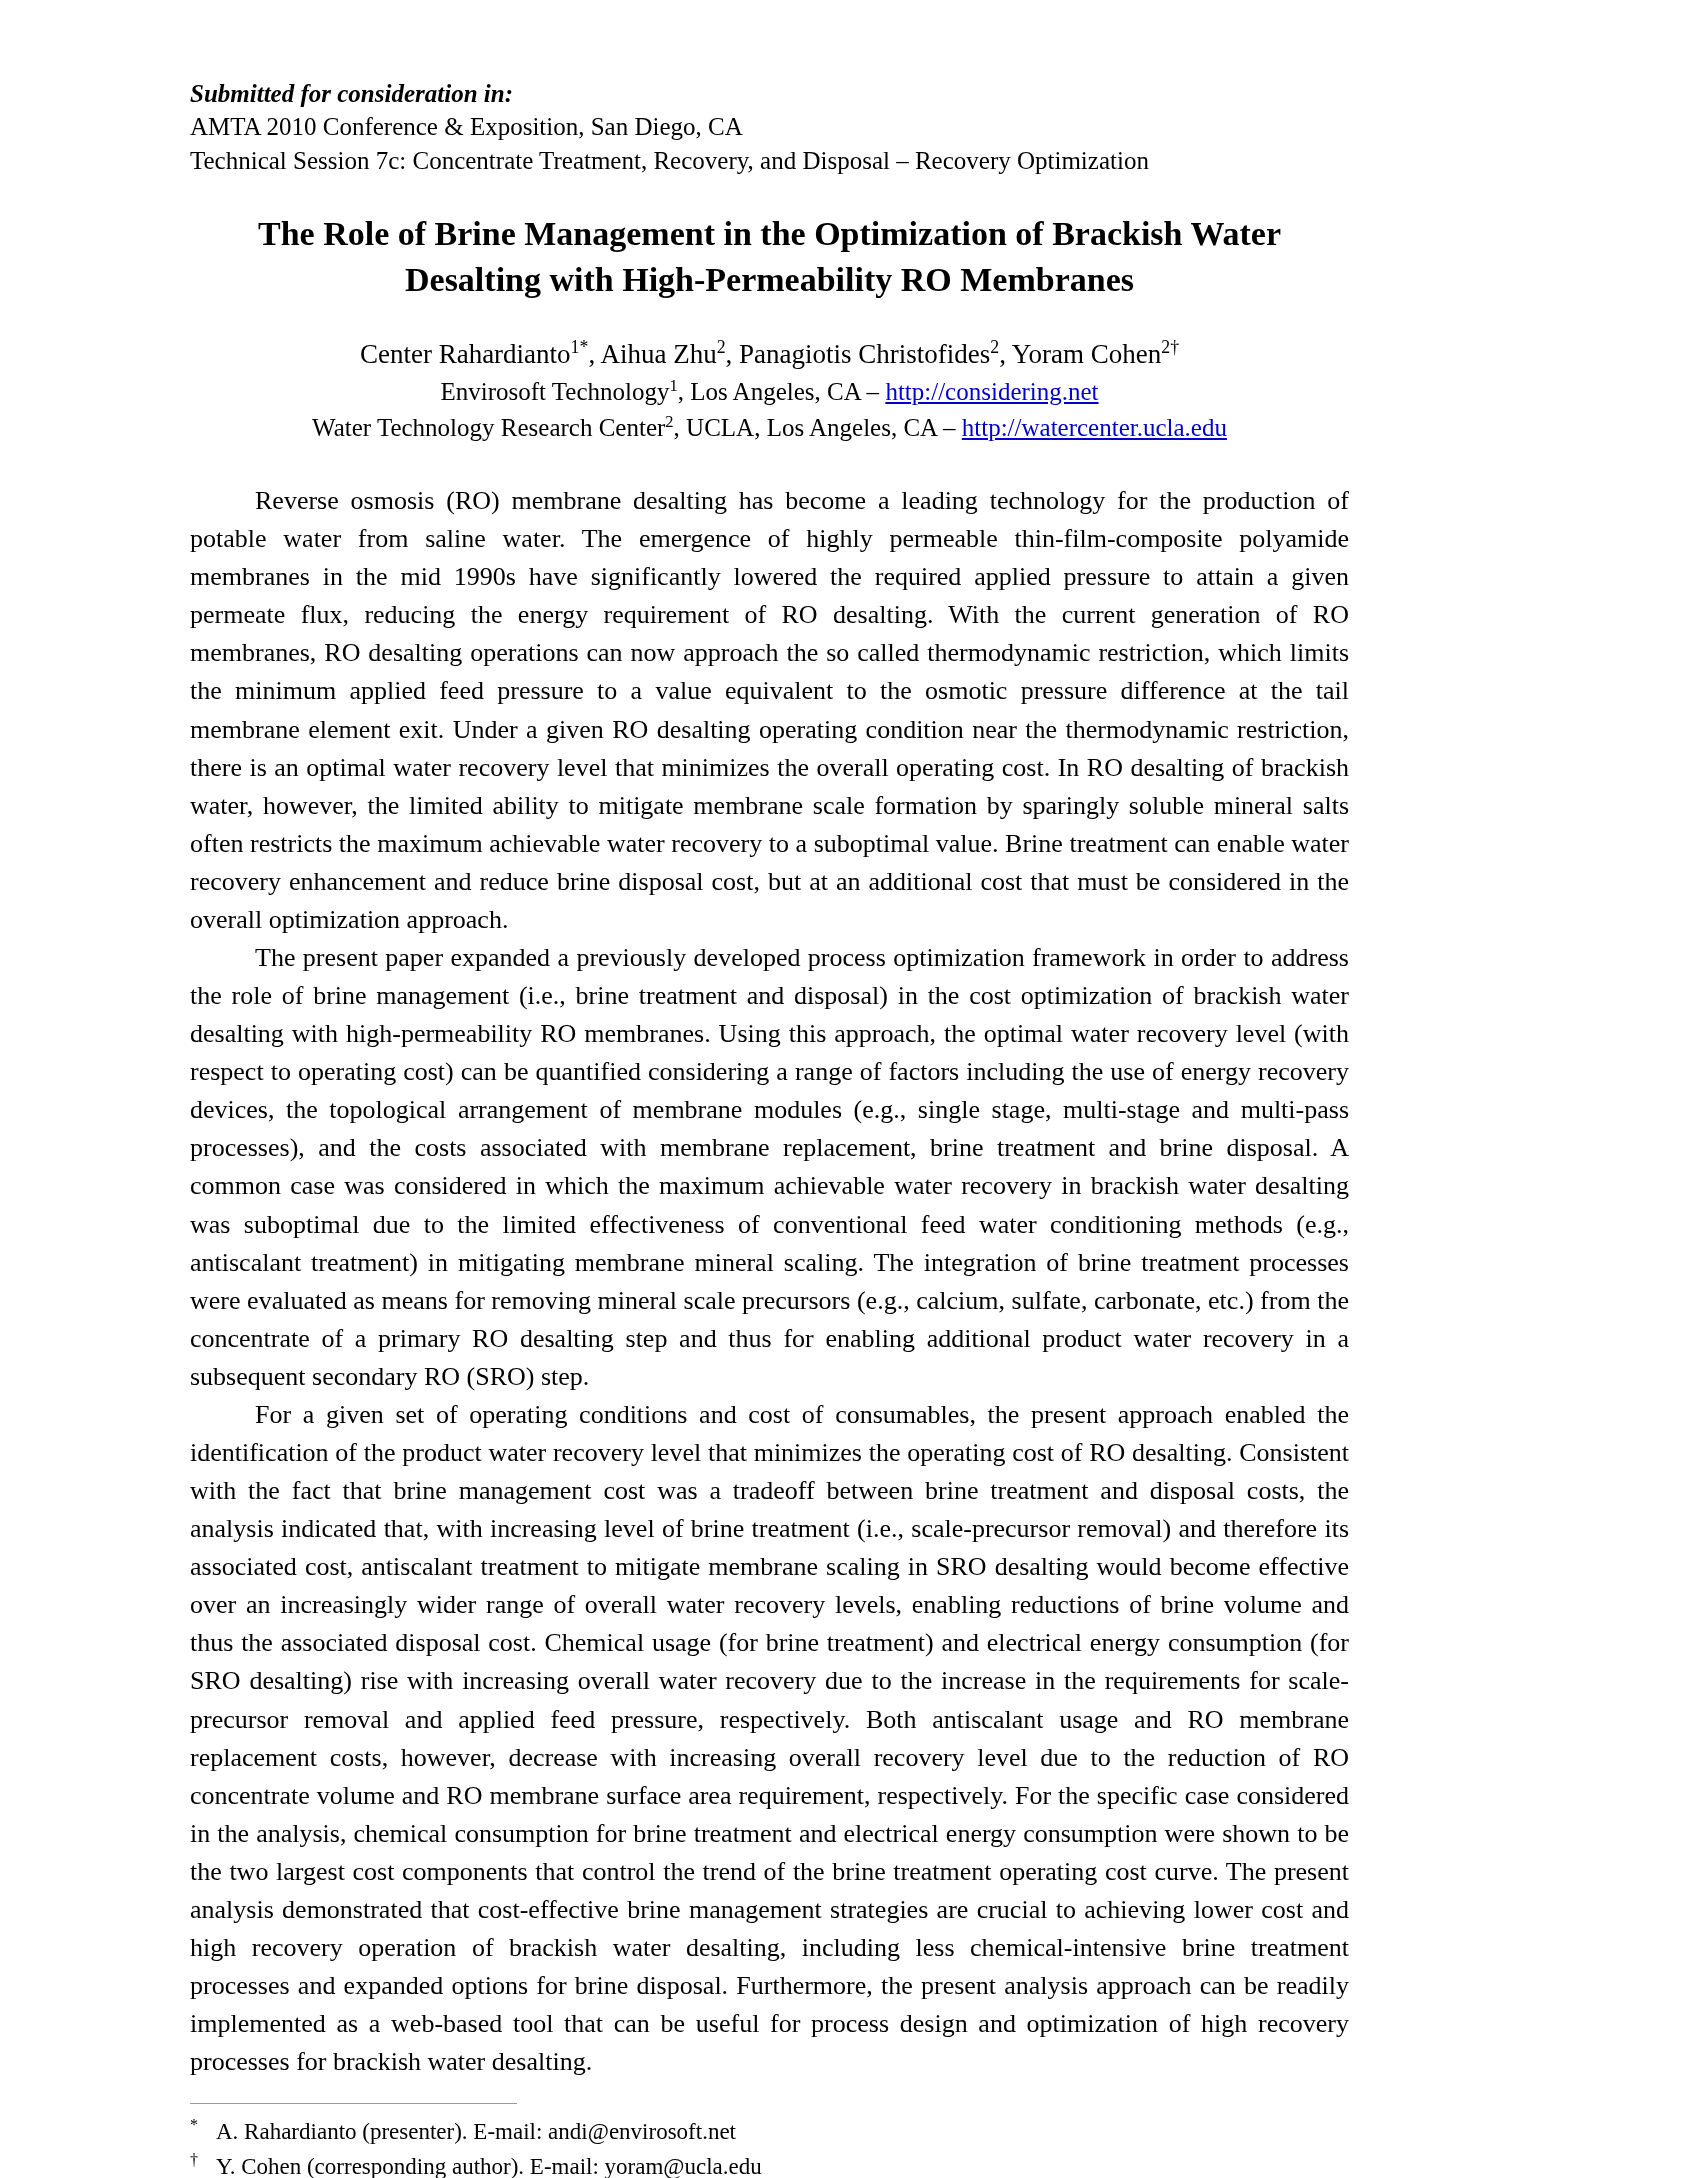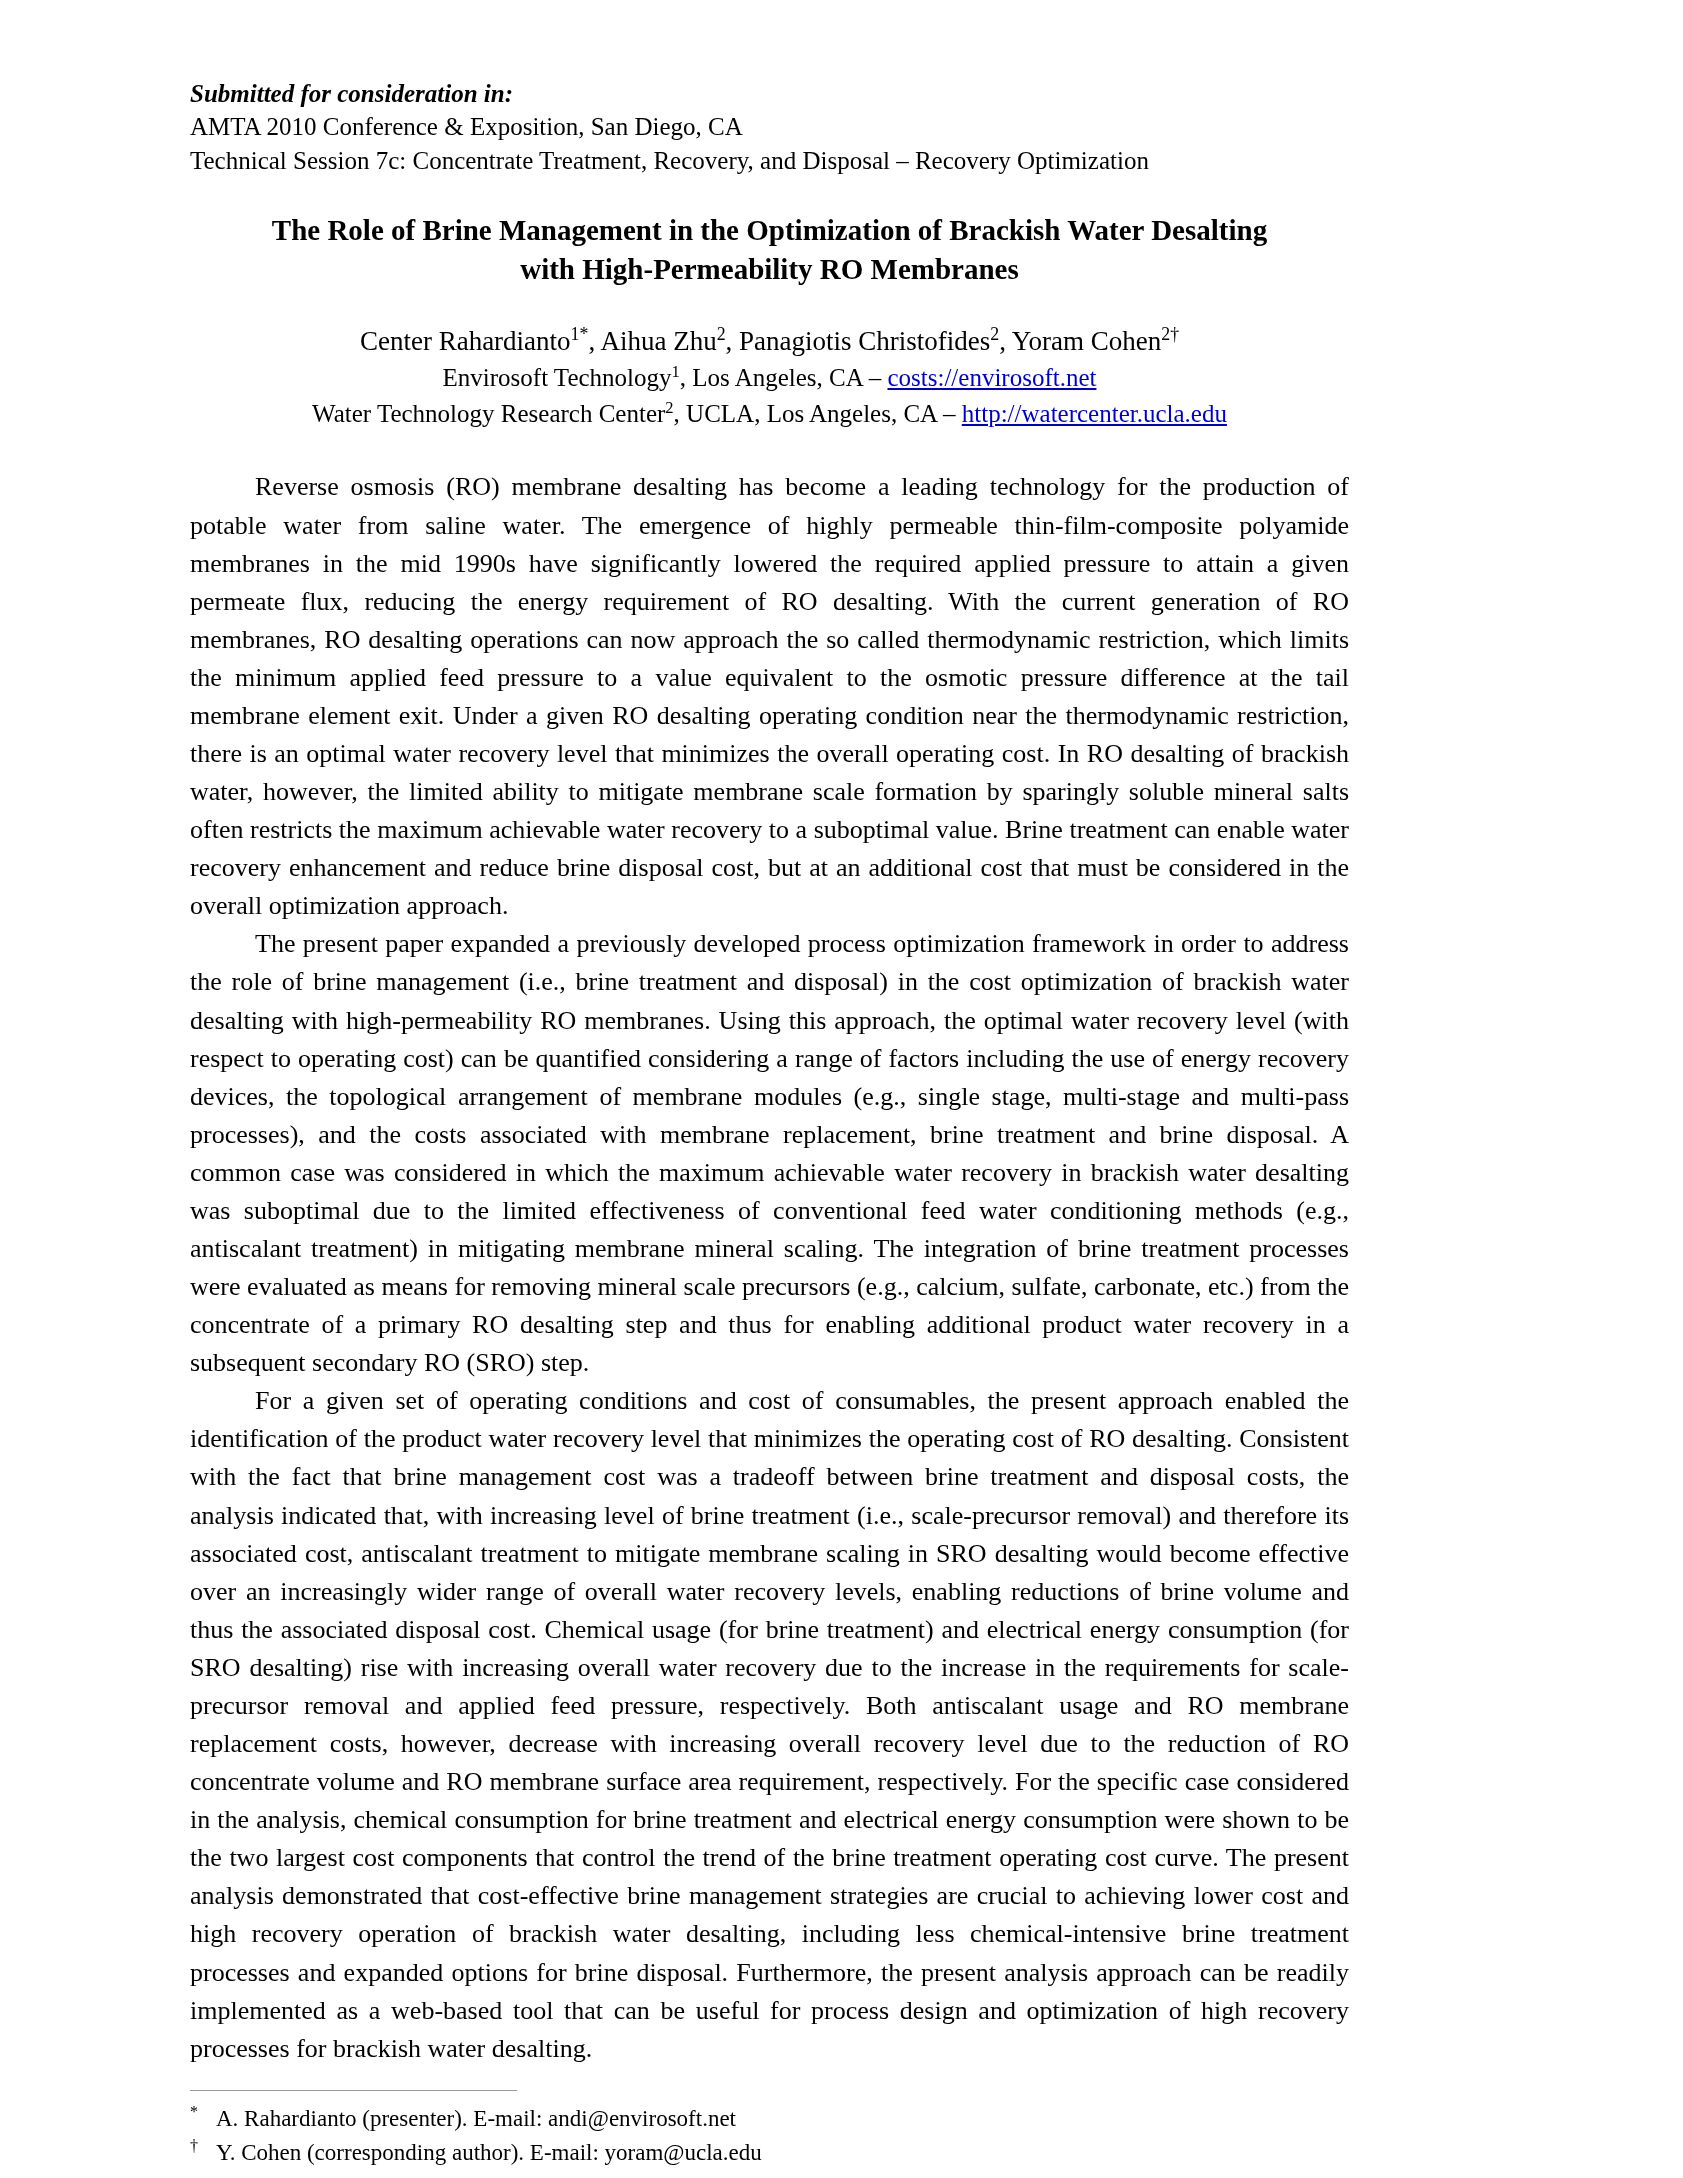--- a/index.html
+++ b/index.html
@@ -26,21 +26,21 @@
   }
   .header-block .submitted {
     font-weight: bold;
     font-style: italic;
   }
   .header-line {
     white-space: nowrap;
   }
   .title {
     margin-top: 34px;
-    font-size: 29px;
+    font-size: 34px;
     font-weight: bold;
     text-align: center;
     line-height: 1.36;
     padding: 0 59px;
   }
   .authors {
     margin-top: 32px;
     text-align: center;
     font-size: 27px;
     line-height: 1.42;
@@ -103,21 +103,21 @@
     <div class="header-line">Technical Session 7c: Concentrate Treatment, Recovery, and Disposal – Recovery Optimization</div>
   </div>
 
   <div class="title">The Role of Brine Management in the Optimization of Brackish Water Desalting with High-Permeability RO Membranes</div>
 
   <div class="authors">
     <span>Center Rahardianto</span><sup>1*</sup><span>, Aihua Zhu</span><sup>2</sup><span>, Panagiotis Christofides</span><sup>2</sup><span>, Yoram Cohen</span><sup>2†</sup>
   </div>
 
   <div class="affil">
-    <span>Envirosoft Technology</span><sup>1</sup><span>, Los Angeles, CA – </span><a class="link" href="#">costs://envirosoft.net</a>
+    <span>Envirosoft Technology</span><sup>1</sup><span>, Los Angeles, CA – </span><a class="link" href="#">http://considering.net</a>
   </div>
 
   <div class="affil">
     <span>Water Technology Research Center</span><sup>2</sup><span>, UCLA, Los Angeles, CA – </span><a class="link" href="#">http://watercenter.ucla.edu</a>
   </div>
 
   <div class="abstract">
     <p>Reverse osmosis (RO) membrane desalting has become a leading technology for the production of potable water from saline water.  The emergence of highly permeable thin-film-composite polyamide membranes in the mid 1990s have significantly lowered the required applied pressure to attain a given permeate flux, reducing the energy requirement of RO desalting. With the current generation of RO membranes, RO desalting operations can now approach the so called thermodynamic restriction, which limits the minimum applied feed pressure to a value equivalent to the osmotic pressure difference at the tail membrane element exit.  Under a given RO desalting operating condition near the thermodynamic restriction, there is an optimal water recovery level that minimizes the overall operating cost. In RO desalting of brackish water, however, the limited ability to mitigate membrane scale formation by sparingly soluble mineral salts often restricts the maximum achievable water recovery to a suboptimal value. Brine treatment can enable water recovery enhancement and reduce brine disposal cost, but at an additional cost that must be considered in the overall optimization approach.</p>
     <p>The present paper expanded a previously developed process optimization framework in order to address the role of brine management (i.e., brine treatment and disposal) in the cost optimization of brackish water desalting with high-permeability RO membranes.  Using this approach, the optimal water recovery level (with respect to operating cost) can be quantified considering a range of factors including the use of energy recovery devices, the topological arrangement of membrane modules (e.g., single stage, multi-stage and multi-pass processes), and the costs associated with membrane replacement, brine treatment and brine disposal. A common case was considered in which the maximum achievable water recovery in brackish water desalting was suboptimal due to the limited effectiveness of conventional feed water conditioning methods (e.g., antiscalant treatment) in mitigating membrane mineral scaling. The integration of brine treatment processes were evaluated as means for removing mineral scale precursors (e.g., calcium, sulfate, carbonate, etc.) from the concentrate of a primary RO desalting step and thus for enabling additional product water recovery in a subsequent secondary RO (SRO) step.</p>
     <p>For a given set of operating conditions and cost of consumables, the present approach enabled the identification of the product water recovery level that minimizes the operating cost of RO desalting. Consistent with the fact that brine management cost was a tradeoff between brine treatment and disposal costs, the analysis indicated that, with increasing level of brine treatment (i.e., scale-precursor removal) and therefore its associated cost, antiscalant treatment to mitigate membrane scaling in SRO desalting would become effective over an increasingly wider range of overall water recovery levels, enabling reductions of brine volume and thus the associated disposal cost. Chemical usage (for brine treatment) and electrical energy consumption (for SRO desalting) rise with increasing overall water recovery due to the increase in the requirements for scale-precursor removal and applied feed pressure, respectively. Both antiscalant usage and RO membrane replacement costs, however, decrease with increasing overall recovery level due to the reduction of RO concentrate volume and RO membrane surface area requirement, respectively. For the specific case considered in the analysis, chemical consumption for brine treatment and electrical energy consumption were shown to be the two largest cost components that control the trend of the brine treatment operating cost curve.   The present analysis demonstrated that cost-effective brine management strategies are crucial to achieving lower cost and high recovery operation of brackish water desalting, including less chemical-intensive brine treatment processes and expanded options for brine disposal.   Furthermore, the present analysis approach can be readily implemented as a web-based tool that can be useful for process design and optimization of high recovery processes for brackish water desalting.</p>

